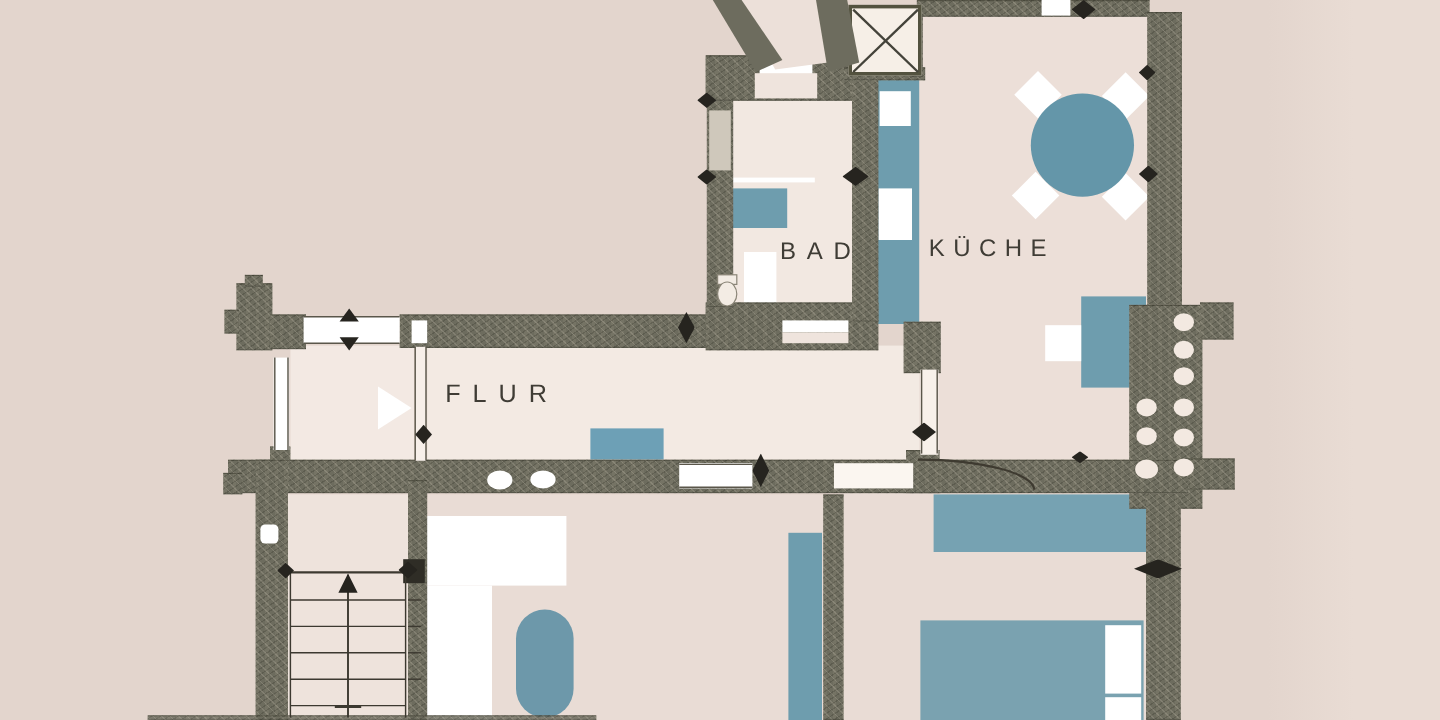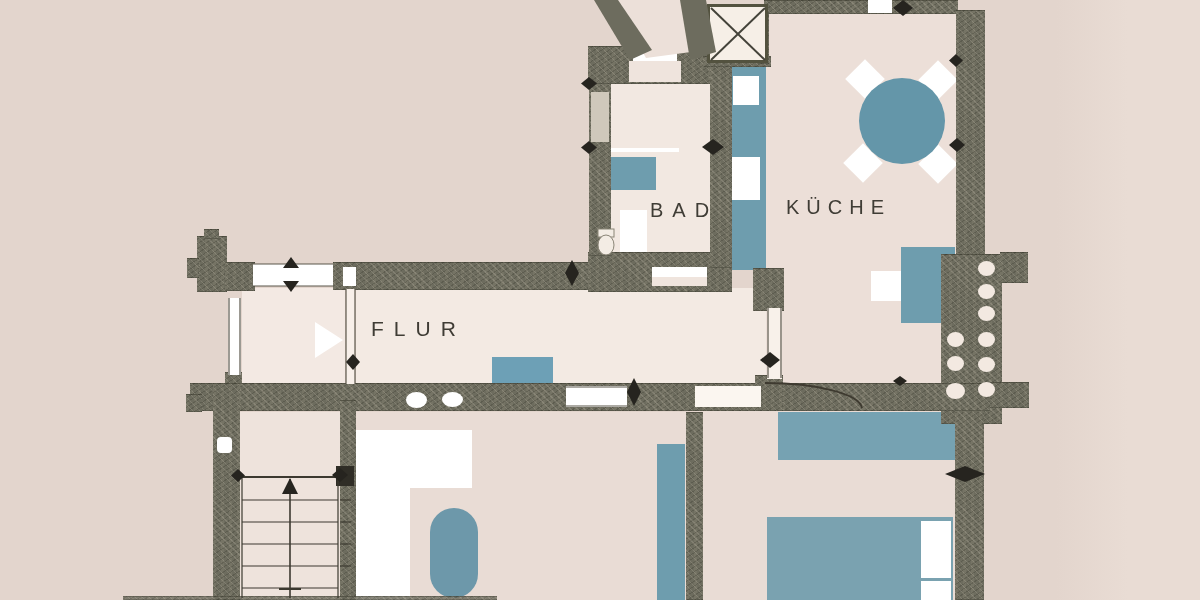--- a/index.html
+++ b/index.html
@@ -185,16 +185,16 @@
   <div class="dmd" style="left:581px;top:141px;width:16px;height:13px;"></div>
   <div class="dmd" style="left:893px;top:376px;width:14px;height:10px;"></div>
   <div class="dmd" style="left:231px;top:469px;width:14px;height:13px;"></div>
   <div class="dmd" style="left:332px;top:468px;width:16px;height:14px;"></div>
   <div class="dmd" style="left:949px;top:54px;width:14px;height:13px;"></div>
   <div class="dmd" style="left:949px;top:138px;width:16px;height:14px;"></div>
   <div class="tri-up" style="left:283px;top:257px;"></div>
   <div class="tri-down" style="left:283px;top:281px;"></div>
 
   <span class="lbl" style="left:650px;top:199px;font-size:20px;letter-spacing:9px;">BAD</span>
-  <span class="lbl" style="left:774px;top:196px;font-size:20px;letter-spacing:7px;margin-left:12px;">KÜCHE</span>
+  <span class="lbl" style="left:774px;top:196px;font-size:20px;letter-spacing:7px;">KÜCHE</span>
   <span class="lbl" style="left:371px;top:317px;font-size:21px;letter-spacing:10px;">FLUR</span>
 
 </div>
 
 </body></html>

